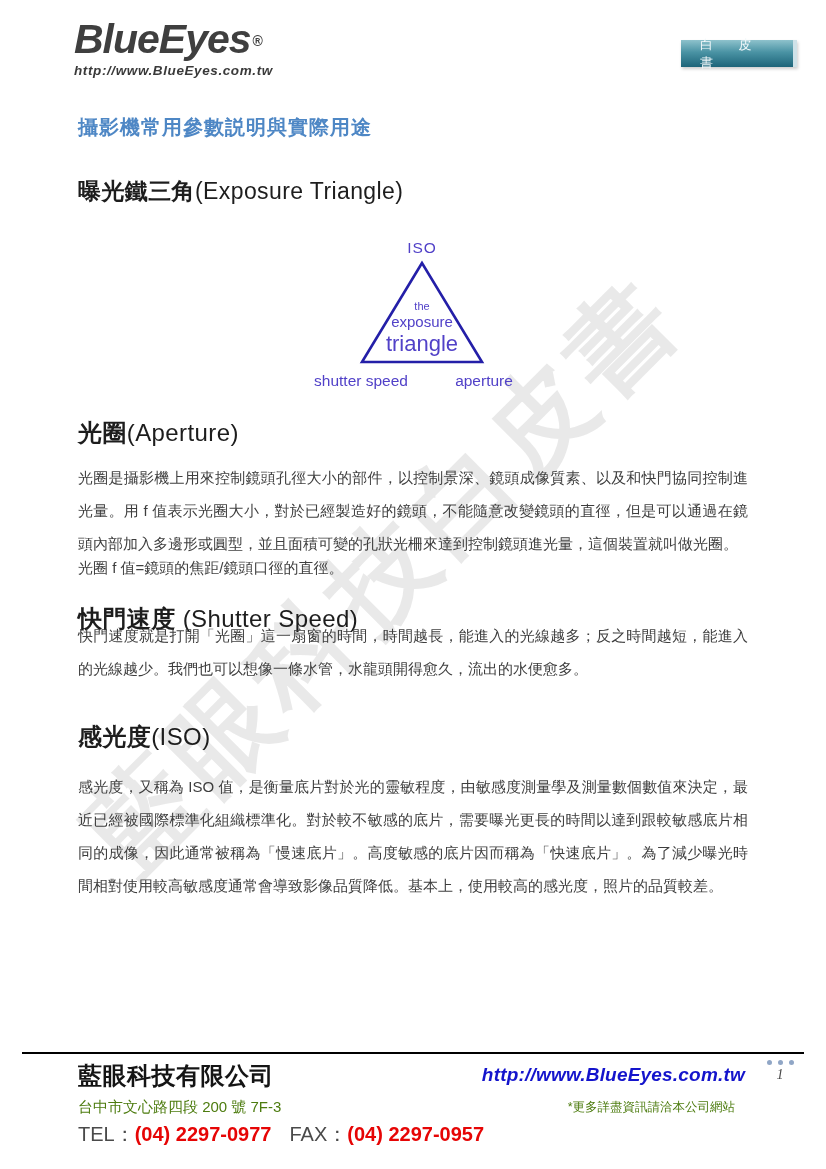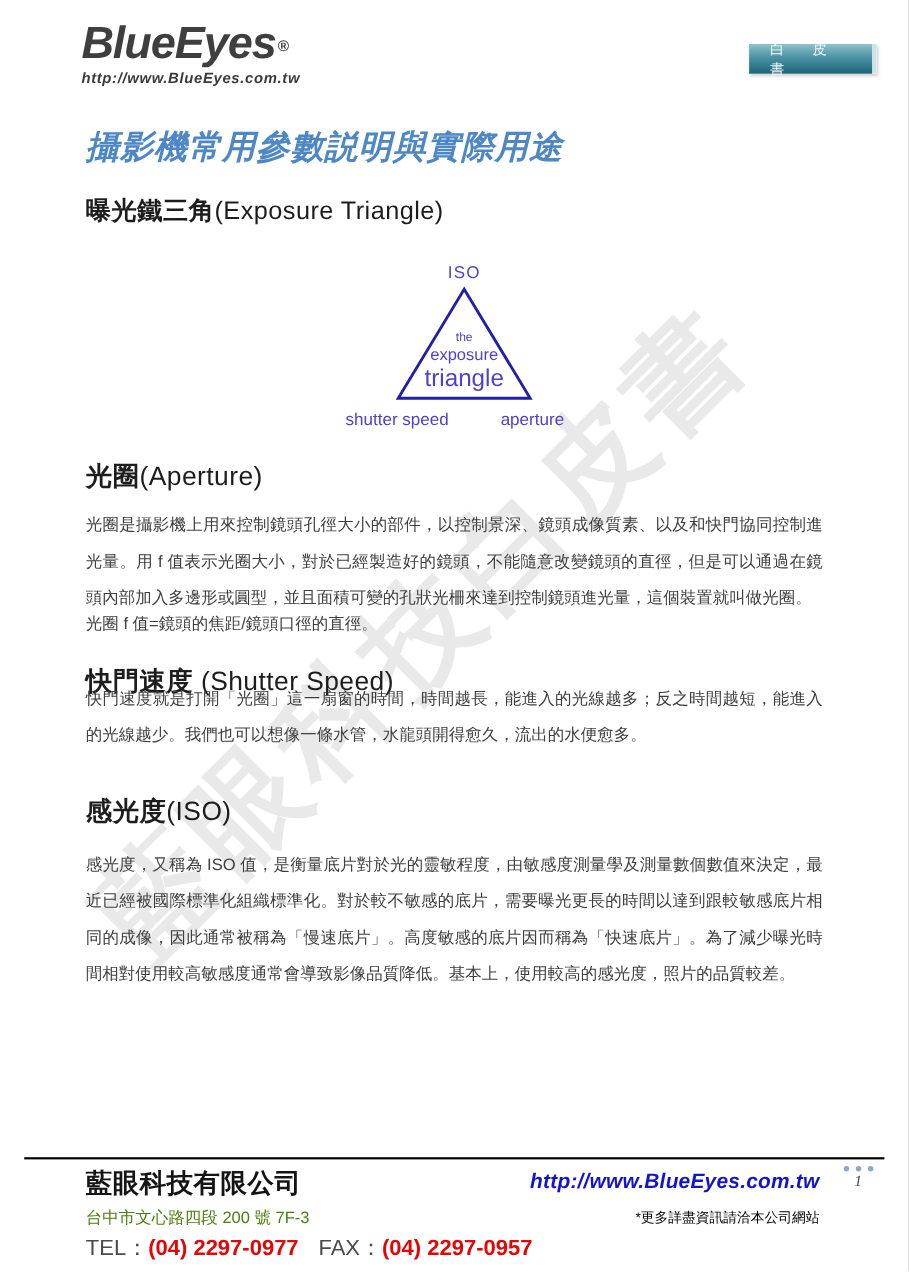--- a/index.html
+++ b/index.html
@@ -33,21 +33,21 @@
     position:absolute; left:681px; top:40px; width:116px; height:27px;
     display:flex; align-items:center; justify-content:center;
     background:linear-gradient(180deg,#8ec2cc 0%, #4a93a4 45%, #1d6479 100%);
     color:#f2f8fa; font-size:13px; letter-spacing:11px; padding-left:19px;
     box-shadow:1px 2px 3px rgba(0,0,0,0.20);
     border-right:4px solid #cfe2e8;
   }
   
   .doc-title {
     position:absolute; left:78px; top:114px;
-    font-size:30px; font-weight:700; color:#4e87c5; letter-spacing:1px;font-style:italic;
+    font-size:20px; font-weight:700; color:#4e87c5; letter-spacing:1px;
   }
   .sec-h { position:absolute; left:78px; font-size:24px; font-weight:700; color:#1d1d1d; letter-spacing:0.4px; }
   .sec-h .en { font-weight:400; }
   .h-exposure { top:176px; font-size:23px; }
   .h-aperture { top:417px; }
   .h-shutter  { top:603px; }
   .h-iso      { top:721px; }
   .para {
     position:absolute; left:78px; width:670px;
     font-size:15px; line-height:33px; color:#3e3e3e;
@@ -64,21 +64,21 @@
   .footer-line { position:absolute; left:22px; top:1052px; width:782px; height:2px; background:#000; }
   .f-company { position:absolute; left:78px; top:1060px; font-size:24px; font-weight:700; color:#141414; letter-spacing:0.5px; }
   .f-address { position:absolute; left:78px; top:1098px; font-size:15px; color:#4d7c0f; }
   .f-tel     { position:absolute; left:78px; top:1121px; font-size:20px; color:#4a4a4a; }
   .f-tel .num { color:#e60505; font-weight:700; }
   .f-tel .fax-label { margin-left:18px; }
   .f-url {
     position:absolute; right:81px; top:1064px;
     font-size:19px; font-style:italic; font-weight:700; color:#1414cc; letter-spacing:0.2px;
   }
-  .f-note { position:absolute; right:81px; top:1099px; font-size:12.5px; color:#000000; }
+  .f-note { position:absolute; right:91px; top:1099px; font-size:12.5px; color:#4d7c0f; }
   .f-pagenum { position:absolute; right:22px; top:1060px; width:48px; text-align:center; }
   .dots { display:flex; gap:6px; justify-content:center; height:6px; }
   .dot  { width:5px; height:5px; border-radius:50%; background:#90a6c6; }
   .pnum { font-style:italic; font-size:14px; color:#4a4a4a; font-family:"Liberation Serif","DejaVu Serif",serif; margin-top:1px; }
 </style>
 </head>
 <body>
 
 <div class="page">
 

